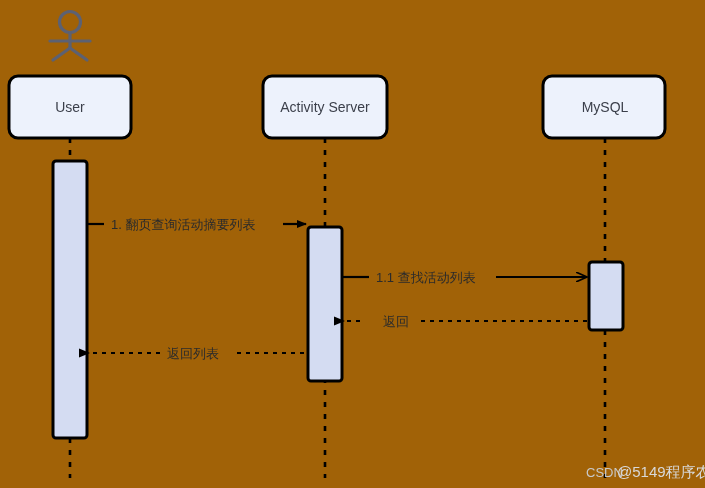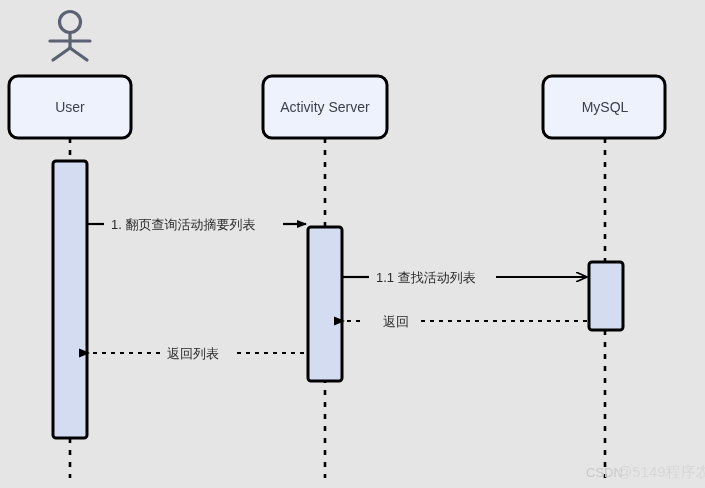--- a/index.html
+++ b/index.html
@@ -8,21 +8,21 @@
     padding: 0;
     background: #ffffff;
   }
   body {
     font-family: "Liberation Sans", "DejaVu Sans", sans-serif;
   }
   #canvas {
     position: relative;
     width: 705px;
     height: 488px;
-    background: #e5e5e5;
+    background: #a16207;
     overflow: hidden;
   }
   #diagram-svg {
     position: absolute;
     left: 0;
     top: 0;
   }
   .lifeline-label {
     font-size: 14px;
     fill: #3b3f4a;

